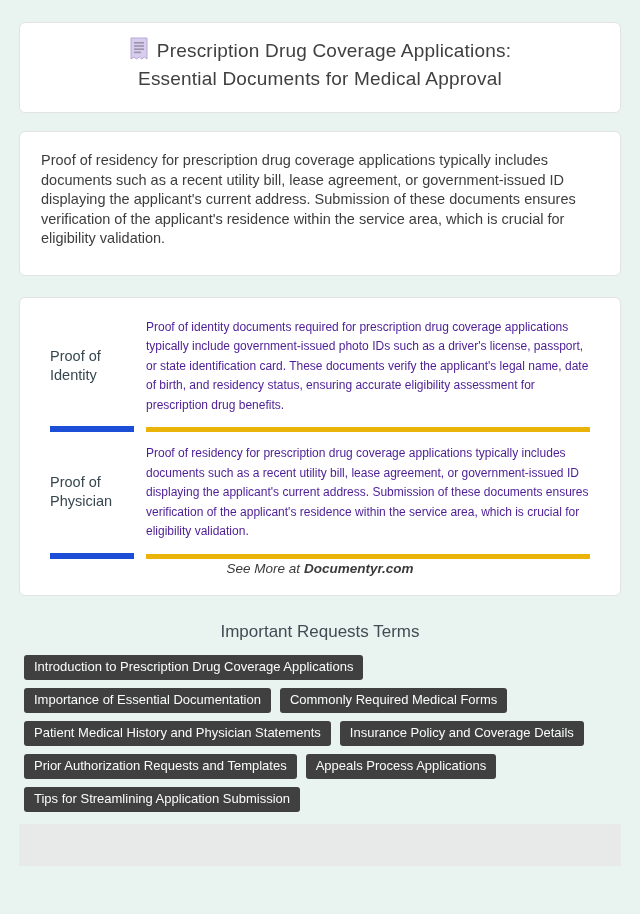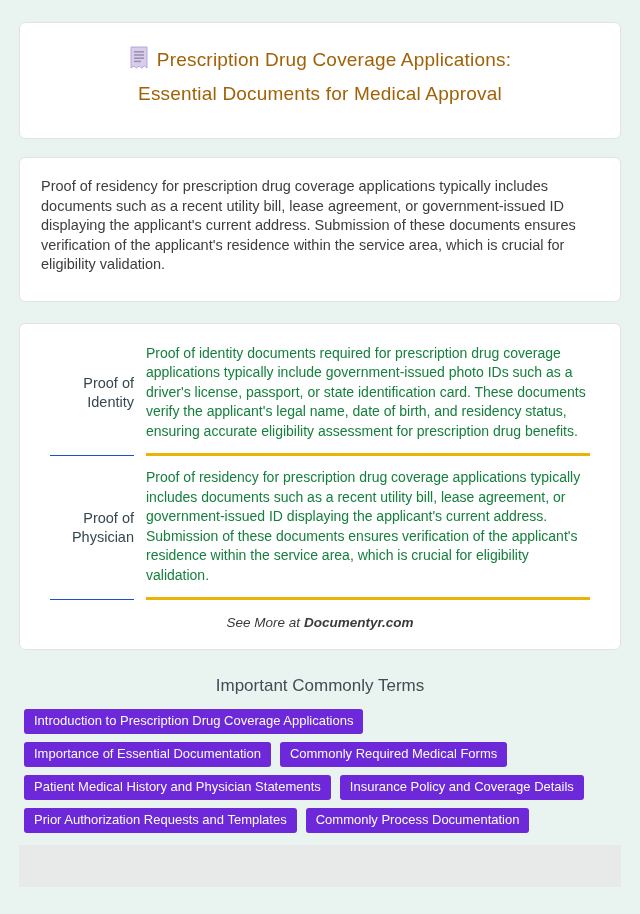--- a/index.html
+++ b/index.html
@@ -12,60 +12,60 @@
   .card {
     background:#ffffff;
     border:1px solid #e1e4e3;
     border-radius:6px;
     margin-left:19px; margin-right:19px;
     box-sizing:border-box;
   }
   
   .title-card { margin-top:22px; padding:14px 20px 22px; }
   .page-title {
-    margin:8px auto; max-width:450px;
-    font-size:19px; font-weight:400; line-height:29px;
-    color:#a16207; text-align:center; letter-spacing:.2px;
+    margin:0 auto; max-width:450px;
+    font-size:19px; font-weight:400; line-height:23px;
+    color:#404040; text-align:center; letter-spacing:.2px;
   }
   .receipt-icon { display:inline-block; vertical-align:-5px; margin-right:8px; }
   
   .intro-card { margin-top:18px; padding:19px 21px 26px; }
   .intro-text { margin:0; font-size:14.5px; line-height:19.5px; color:#3d3d3d; }
   
   .table-card { margin-top:21px; padding:8px 18px 12px; }
   .doc-table { width:100%; border-collapse:separate; border-spacing:12px 0; }
   .doc-table th {
-    width:84px; text-align:right; vertical-align:middle;
+    width:84px; text-align:left; vertical-align:middle;
     font-weight:400; font-size:14.5px; line-height:19px; color:#37474f;
-    border-bottom:1px solid #1d4ed8; padding:12px 0;
+    border-bottom:6px solid #1d4ed8; padding:12px 0;
   }
   .doc-table td {
-    font-size:14px; line-height:19.5px; color:#15803d;
-    border-bottom:3px solid #eab308; padding:12px 0;
+    font-size:12px; line-height:19.5px; color:#4c1d95;
+    border-bottom:5px solid #eab308; padding:12px 0;
     vertical-align:middle;
   }
   .see-more {
-    margin:15px 0 7px; text-align:center;
+    margin:2px 0 7px; text-align:center;
     font-style:italic; font-size:13.5px; color:#3a3a3a;
   }
   .see-more .prefix { margin-right:4px; }
   .see-more .site { font-weight:700; }
   
   .related-heading {
     margin:26px 0 0; text-align:center;
     font-size:17px; font-weight:400; color:#414c54;
   }
   .tags {
     margin:13px 24px 0;
     display:flex; flex-wrap:wrap; gap:8px 9px;
     align-content:flex-start;
   }
   .tag {
     display:inline-block;
-    background:#6d28d9; color:#fafbfb;
+    background:#404040; color:#fafbfb;
     font-size:13px; line-height:14px;
     padding:5px 10px 6px; border-radius:3px;
     cursor:pointer; white-space:nowrap;text-align:right;
   }
   
   .footer-bar {
     margin:12px 19px 0;
     background:#e7eae8;
     height:42px;
     display:flex; align-items:center; justify-content:flex-end;
@@ -103,27 +103,28 @@
       <th>Proof of Physician</th>
       <td>Proof of residency for prescription drug coverage applications typically includes documents such as a recent utility bill, lease agreement, or government-issued ID displaying the applicant's current address. Submission of these documents ensures verification of the applicant's residence within the service area, which is crucial for eligibility validation.</td>
     </tr>
   </tbody>
     </table>
   <p class="see-more">
     <span class="prefix">See More at</span><span class="site">Documentyr.com</span>
   </p>
 </div>
 
-<h2 class="related-heading">Important Commonly Terms</h2>
+<h2 class="related-heading">Important Requests Terms</h2>
 
 <div class="tags">
   <span class="tag">Introduction to Prescription Drug Coverage Applications</span>
   <span class="tag">Importance of Essential Documentation</span>
   <span class="tag">Commonly Required Medical Forms</span>
   <span class="tag">Patient Medical History and Physician Statements</span>
   <span class="tag">Insurance Policy and Coverage Details</span>
   <span class="tag">Prior Authorization Requests and Templates</span>
-  <span class="tag">Commonly Process Documentation</span>
+  <span class="tag">Appeals Process Applications</span>
+  <span class="tag">Tips for Streamlining Application Submission</span>
 </div>
 
 <div class="footer-bar">
   
 </div>
 
 </body></html>

